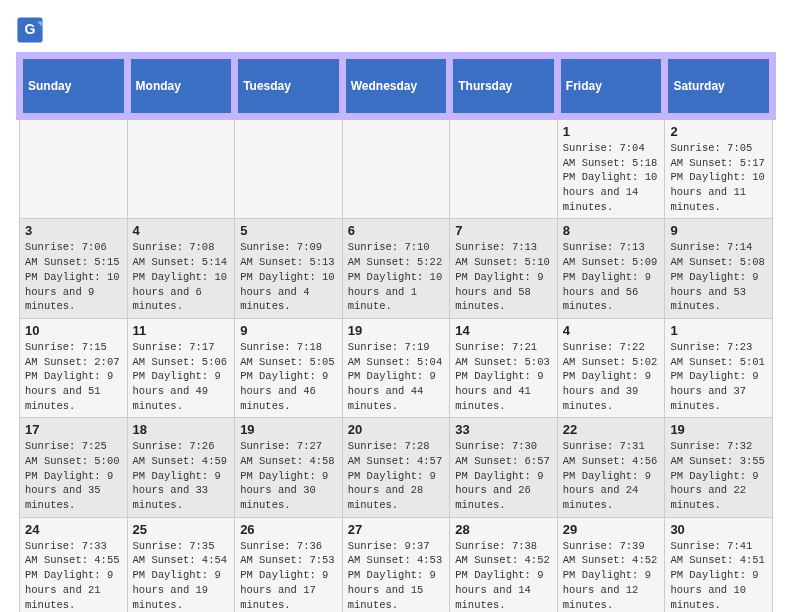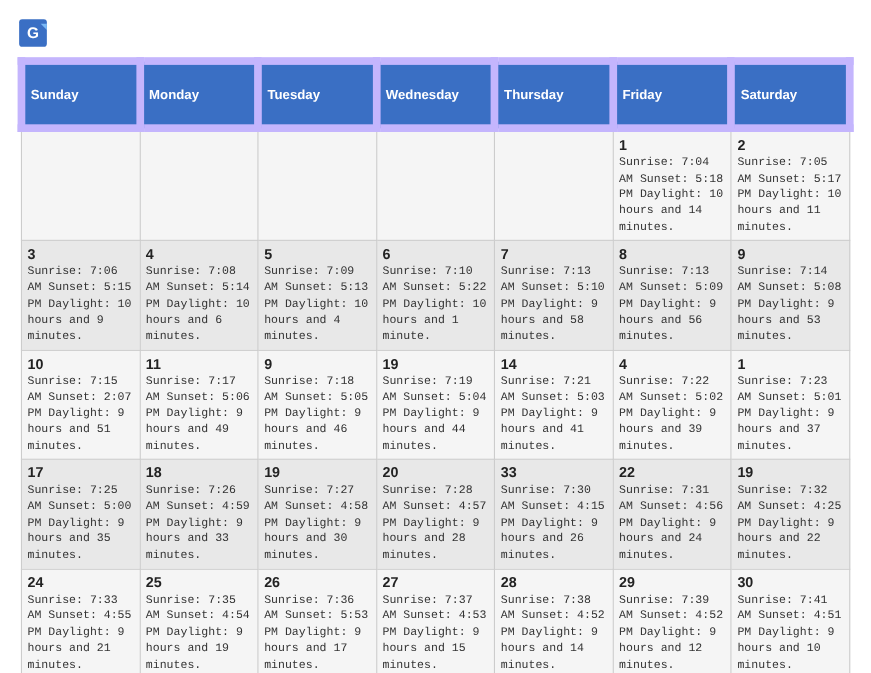--- a/index.html
+++ b/index.html
@@ -255,58 +255,58 @@
         </td>
         <td>
           <div class="day-num">20</div>
           <div class="day-info">Sunrise: 7:28 AM
 Sunset: 4:57 PM
 Daylight: 9 hours and 28 minutes.</div>
         </td>
         <td>
           <div class="day-num">33</div>
           <div class="day-info">Sunrise: 7:30 AM
-Sunset: 4:15 PM
+Sunset: 6:57 PM
 Daylight: 9 hours and 26 minutes.</div>
         </td>
         <td>
           <div class="day-num">22</div>
           <div class="day-info">Sunrise: 7:31 AM
 Sunset: 4:56 PM
 Daylight: 9 hours and 24 minutes.</div>
         </td>
         <td>
           <div class="day-num">19</div>
           <div class="day-info">Sunrise: 7:32 AM
-Sunset: 4:25 PM
+Sunset: 3:55 PM
 Daylight: 9 hours and 22 minutes.</div>
         </td>
       </tr>
       <tr>
         <td>
           <div class="day-num">24</div>
           <div class="day-info">Sunrise: 7:33 AM
 Sunset: 4:55 PM
 Daylight: 9 hours and 21 minutes.</div>
         </td>
         <td>
           <div class="day-num">25</div>
           <div class="day-info">Sunrise: 7:35 AM
 Sunset: 4:54 PM
 Daylight: 9 hours and 19 minutes.</div>
         </td>
         <td>
           <div class="day-num">26</div>
           <div class="day-info">Sunrise: 7:36 AM
-Sunset: 5:53 PM
+Sunset: 7:53 PM
 Daylight: 9 hours and 17 minutes.</div>
         </td>
         <td>
           <div class="day-num">27</div>
-          <div class="day-info">Sunrise: 7:37 AM
+          <div class="day-info">Sunrise: 9:37 AM
 Sunset: 4:53 PM
 Daylight: 9 hours and 15 minutes.</div>
         </td>
         <td>
           <div class="day-num">28</div>
           <div class="day-info">Sunrise: 7:38 AM
 Sunset: 4:52 PM
 Daylight: 9 hours and 14 minutes.</div>
         </td>
         <td>

